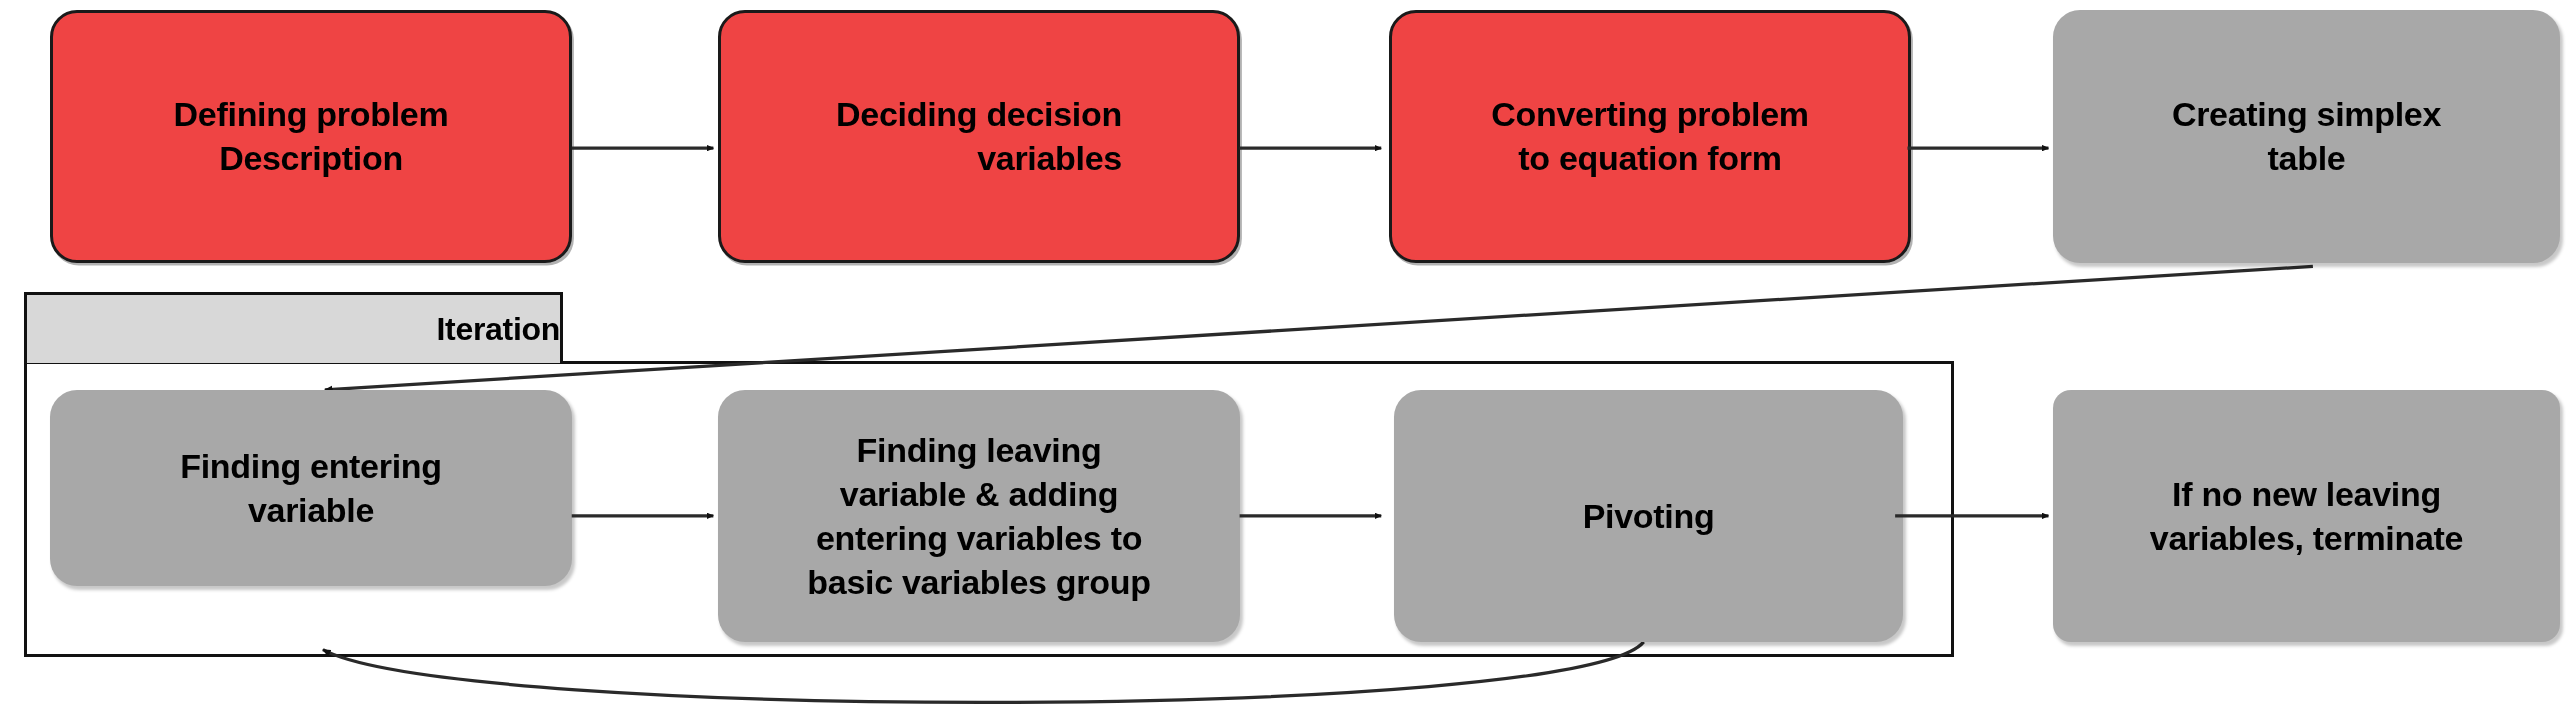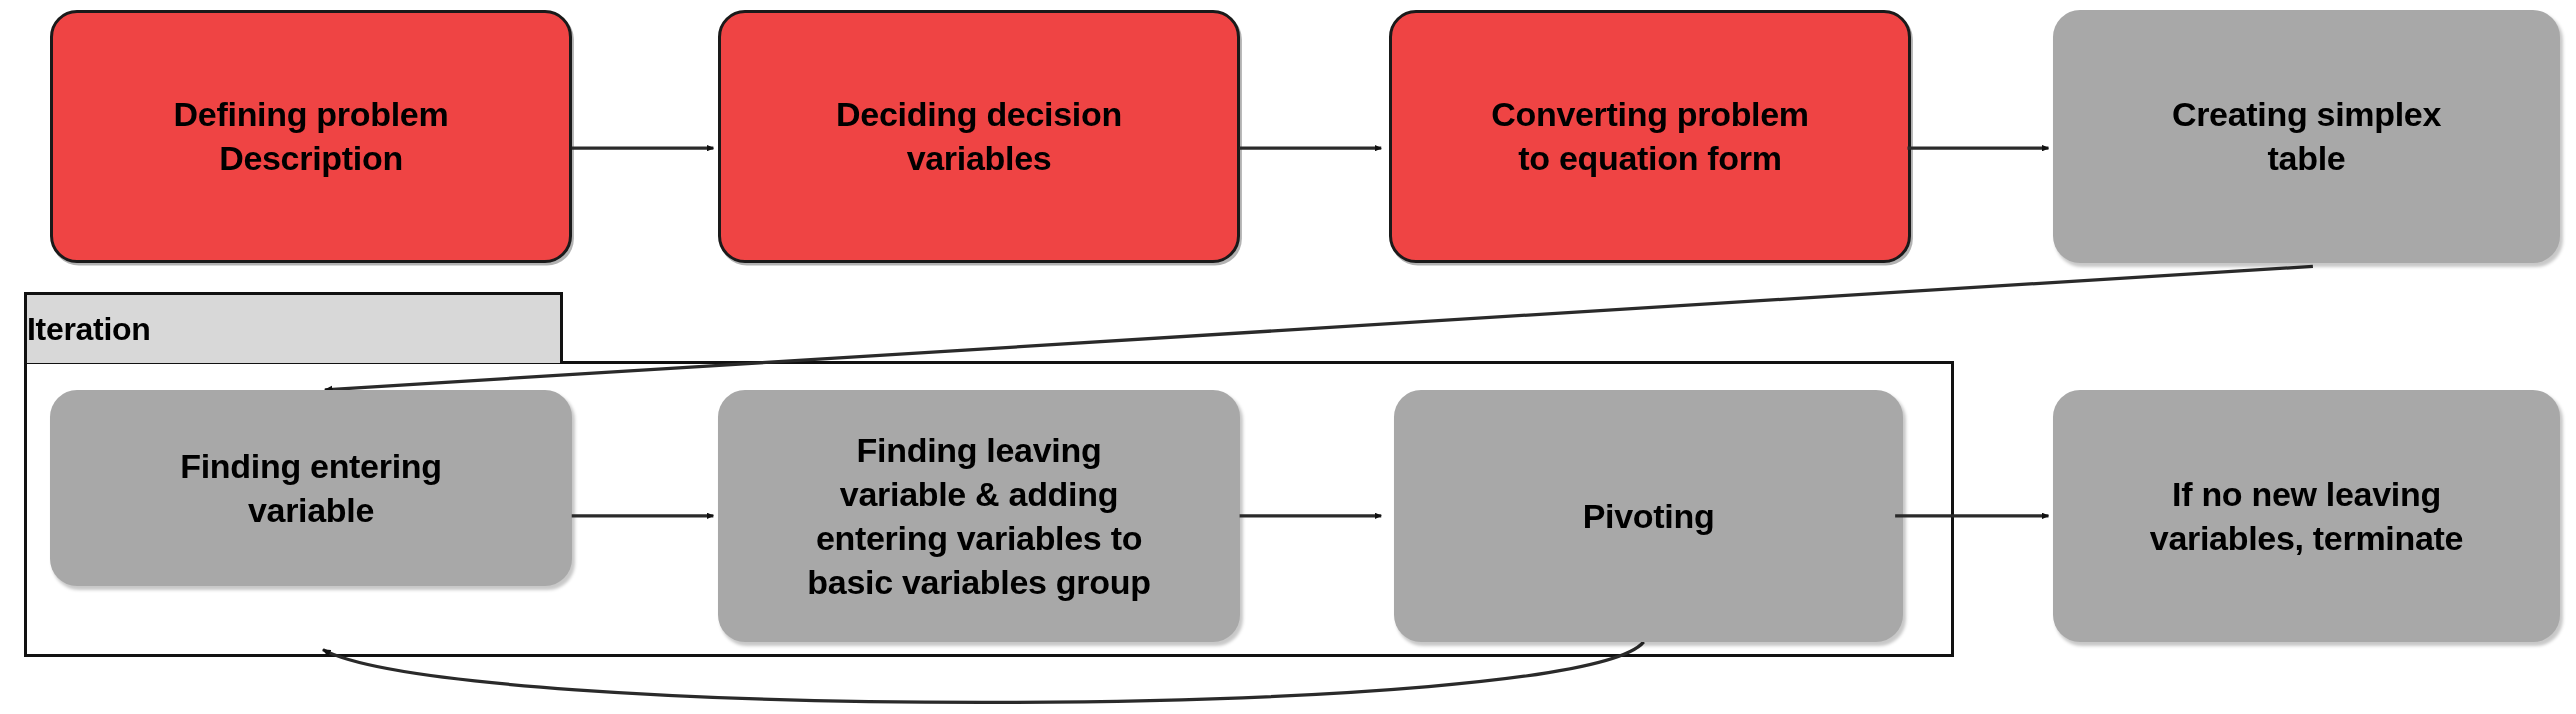--- a/index.html
+++ b/index.html
@@ -46,21 +46,21 @@
   }
   
   #iteration-tab {
     position: absolute;
     box-sizing: border-box;
     background: #d8d8d8;
     border: 3.2px solid #111111;
     border-bottom: none;
     display: flex;
     align-items: center;
-    justify-content: flex-start;
+    justify-content: flex-end;
     font-weight: bold;
     color: #000000;
     letter-spacing: -0.3px;
     z-index: 3;
   }
   #iteration-frame {
     position: absolute;
     box-sizing: border-box;
     background: #ffffff;
     border: 3.9px solid #111111;
@@ -103,40 +103,40 @@
     </g>
 
     <g>
       <path d="M 2530 988 C 2430 1110, 700 1110, 497 1000" fill="none" stroke="#2a2a2a" stroke-width="5" marker-end="url(#arrowFilled)"></path>
     </g>
   </svg>
 
   <div class="node light" style="left:50px; top:9.7px; width:522px; height:253px; font-size:34px;">Defining problem
 Description</div>
 
-  <div class="node light" style="left:718px; top:9.7px; width:522px; height:253px; font-size:34px;">Deciding decision
+  <div class="node light" style="left:718px; top:9.7px; width:522px; height:253px; font-size:34px;text-align:right;">Deciding decision
 variables</div>
 
   <div class="node light" style="left:1389px; top:9.7px; width:522px; height:253px; font-size:34px;">Converting problem
 to equation form</div>
 
   <div class="node shaded" style="left:2053px; top:9.7px; width:507px; height:253px; font-size:34px;border-radius:27px;">Creating simplex
 table</div>
 
   <div class="node shaded" style="left:50px; top:390px; width:522px; height:196px; font-size:34px;">Finding entering
 variable</div>
 
   <div class="node shaded" style="left:718px; top:390px; width:522px; height:252px; font-size:34px;">Finding leaving
 variable &amp; adding
 entering variables to
 basic variables group</div>
 
   <div class="node shaded" style="left:1386px; top:390px; width:509px; height:252px; font-size:34px;margin-left:8px;">Pivoting</div>
 
-  <div class="node shaded" style="left:2053px; top:390px; width:507px; height:252px; font-size:34px;">If no new leaving
+  <div class="node shaded" style="left:2053px; top:390px; width:507px; height:252px; font-size:34px;border-radius:18px;">If no new leaving
 variables, terminate</div>
 
   <svg id="edges" viewBox="0 0 3965 1099">
 
     <g>
       <path d="M 880 228 L 1098 228" fill="none" stroke="#2a2a2a" stroke-width="5" marker-end="url(#arrowFilledSm)"></path>
     </g>
     <g>
       <path d="M 1908 228 L 2126 228" fill="none" stroke="#2a2a2a" stroke-width="5" marker-end="url(#arrowFilledSm)"></path>
     </g>

